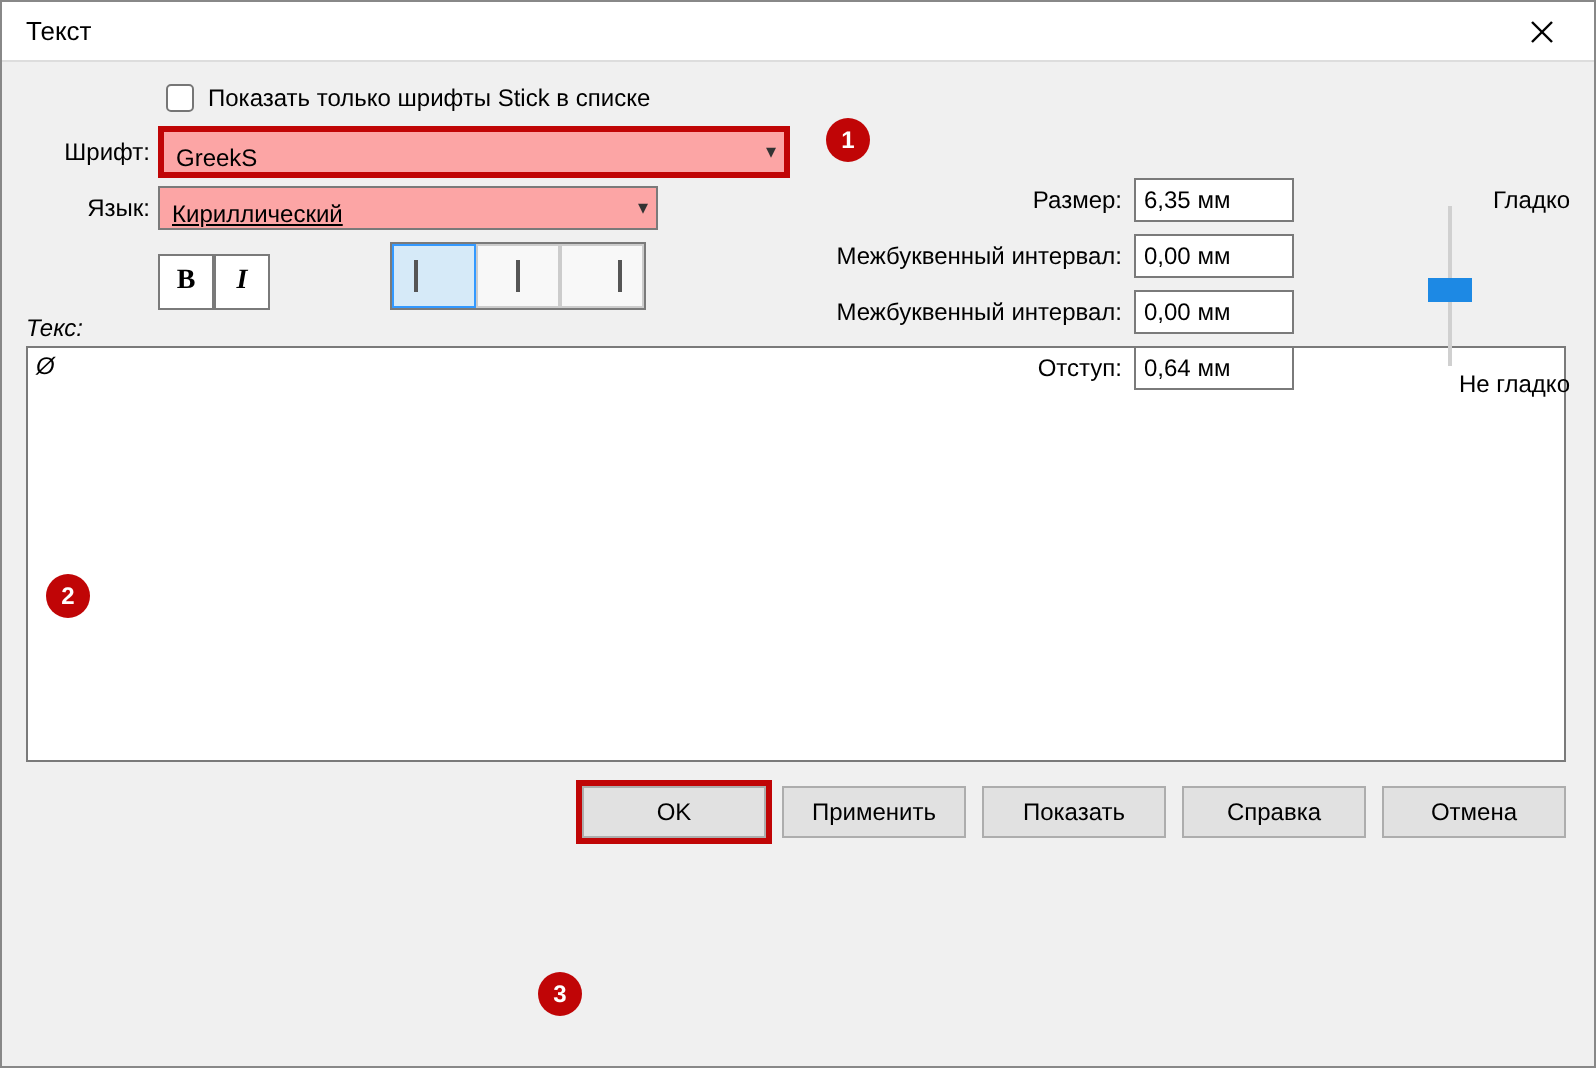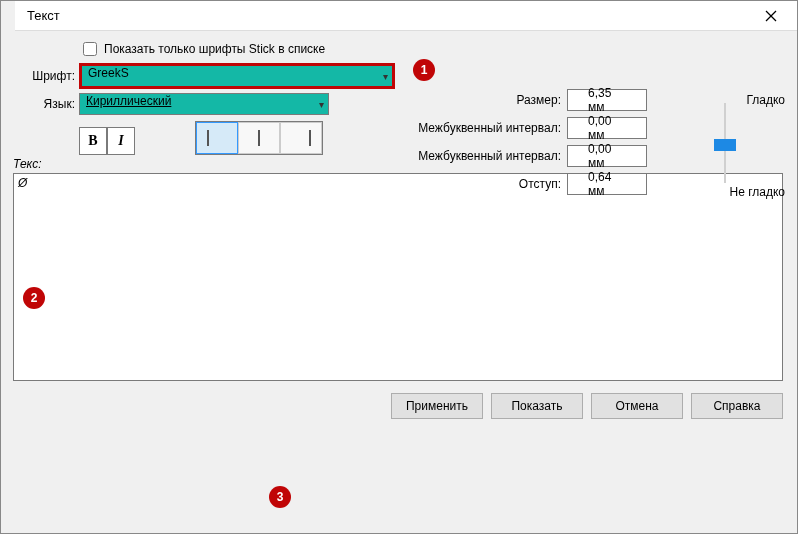--- a/index.html
+++ b/index.html
@@ -14,21 +14,20 @@
     position: relative;
   }
   .titlebar {
     height: 30px;
     background: #fff;
     border-bottom: 1px solid #ddd;
     display: flex;
     align-items: center;
     justify-content: space-between;
     padding: 0 8px 0 12px;
-    margin-left: 14px;
   }
   .titlebar .title { font-size: 13px; }
   .titlebar .close {
     width: 36px; height: 24px;
     display: flex; align-items: center; justify-content: center;
     cursor: pointer;
     font-size: 14px;
   }
   .content {
     padding: 8px 12px 8px 12px;
@@ -50,42 +49,42 @@
     gap: 4px;
     margin-bottom: 4px;
     margin-top: 0;
   }
   input[type="checkbox"] {
     width: 14px; height: 14px;
   }
   .combo {
     position: relative;
     height: 22px;
-    background: #14b8a6;
-    border: 1px solid #7a7a7a;
-    display: flex;
-    align-items: flex-start;
+    background: #fca5a5;
+    border: 1px solid #7a7a7a;
+    display: flex;
+    align-items: flex-end;
     padding: 0 20px 0 6px;
   }
   .combo.red { border: 3px solid #c00506; height: 26px; }
   .combo .chev {
     position: absolute;
     right: 4px; top: 50%;
     transform: translateY(-50%);
     font-size: 10px;
     color: #333;
   }
   .font-combo { width: 316px; }
   .lang-combo { width: 250px; text-decoration: underline; }
   .num-input {
     width: 80px;
     height: 22px;
     background: #fff;
     border: 1px solid #7a7a7a;
-    padding: 0 20px;
+    padding: 0 4px;
     display: flex;
     align-items: center;
   }
   .slider {
     position: absolute;
     right: 62px;
     top: 102px;
     width: 20px;
     height: 80px;
   }
@@ -320,31 +319,34 @@
         </div>
     </div>
   </div>
 
   <div class="textarea-wrap">
     <div class="text-label">Текс:</div>
     <div class="textarea" contenteditable="true" style=""><span>Ø</span></div>
   </div>
 
   <div class="buttons-row">
+    <div class="btn red-border">
+        <span>OK</span>
+      </div>
     <div class="btn">
         <span>Применить</span>
       </div>
     <div class="btn">
         <span>Показать</span>
       </div>
     <div class="btn">
+        <span>Справка</span>
+      </div>
+    <div class="btn">
         <span>Отмена</span>
-      </div>
-    <div class="btn">
-        <span>Справка</span>
       </div>
   </div>
 
 </div>
 
 <div class="callout co1">1</div>
 <div class="callout co2">2</div>
 <div class="callout co3">3</div>
 
 </body></html>

